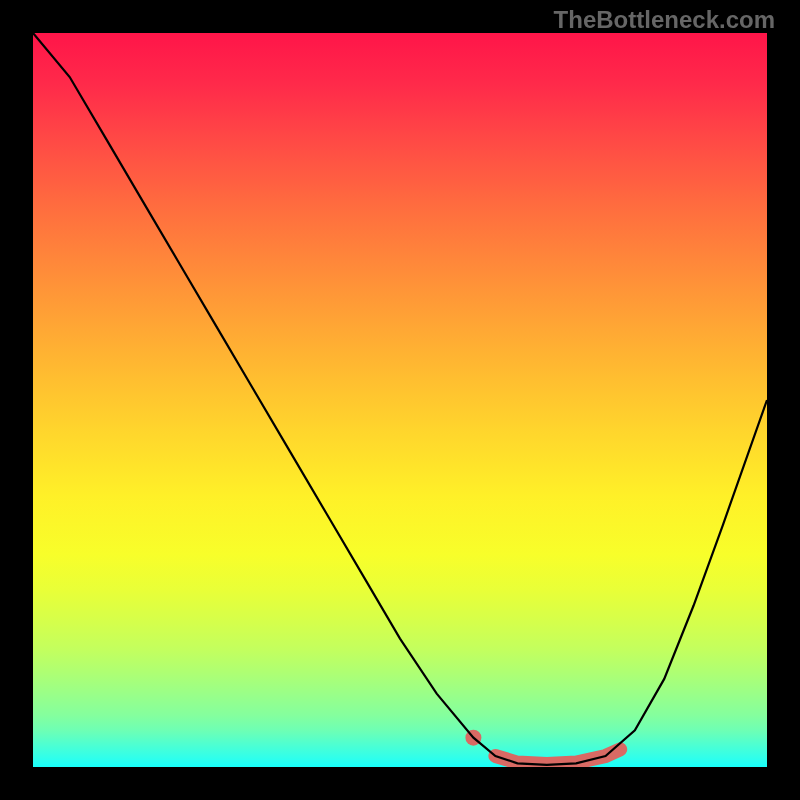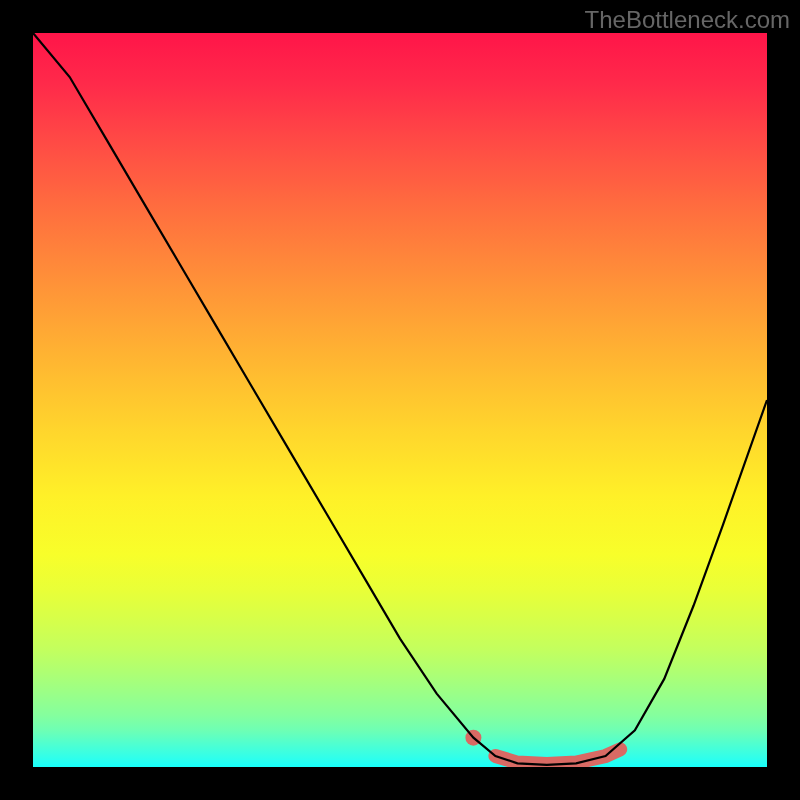--- a/index.html
+++ b/index.html
@@ -7,24 +7,24 @@
     width: 800px;
     height: 800px;
     background: #000;
     position: relative;
     font-family: Arial, sans-serif;
     overflow: hidden;
   }
   .watermark {
     position: absolute;
     top: 6px;
-    right: 10px;
+    right: 25px;
     color: #666;
     font-size: 24px;
-    font-weight: 400;
+    font-weight: 700;
     z-index: 10;
   }
   .plot-area {
     position: absolute;
     left: 33px;
     top: 33px;
     width: 734px;
     height: 734px;
     overflow: hidden;
   }

